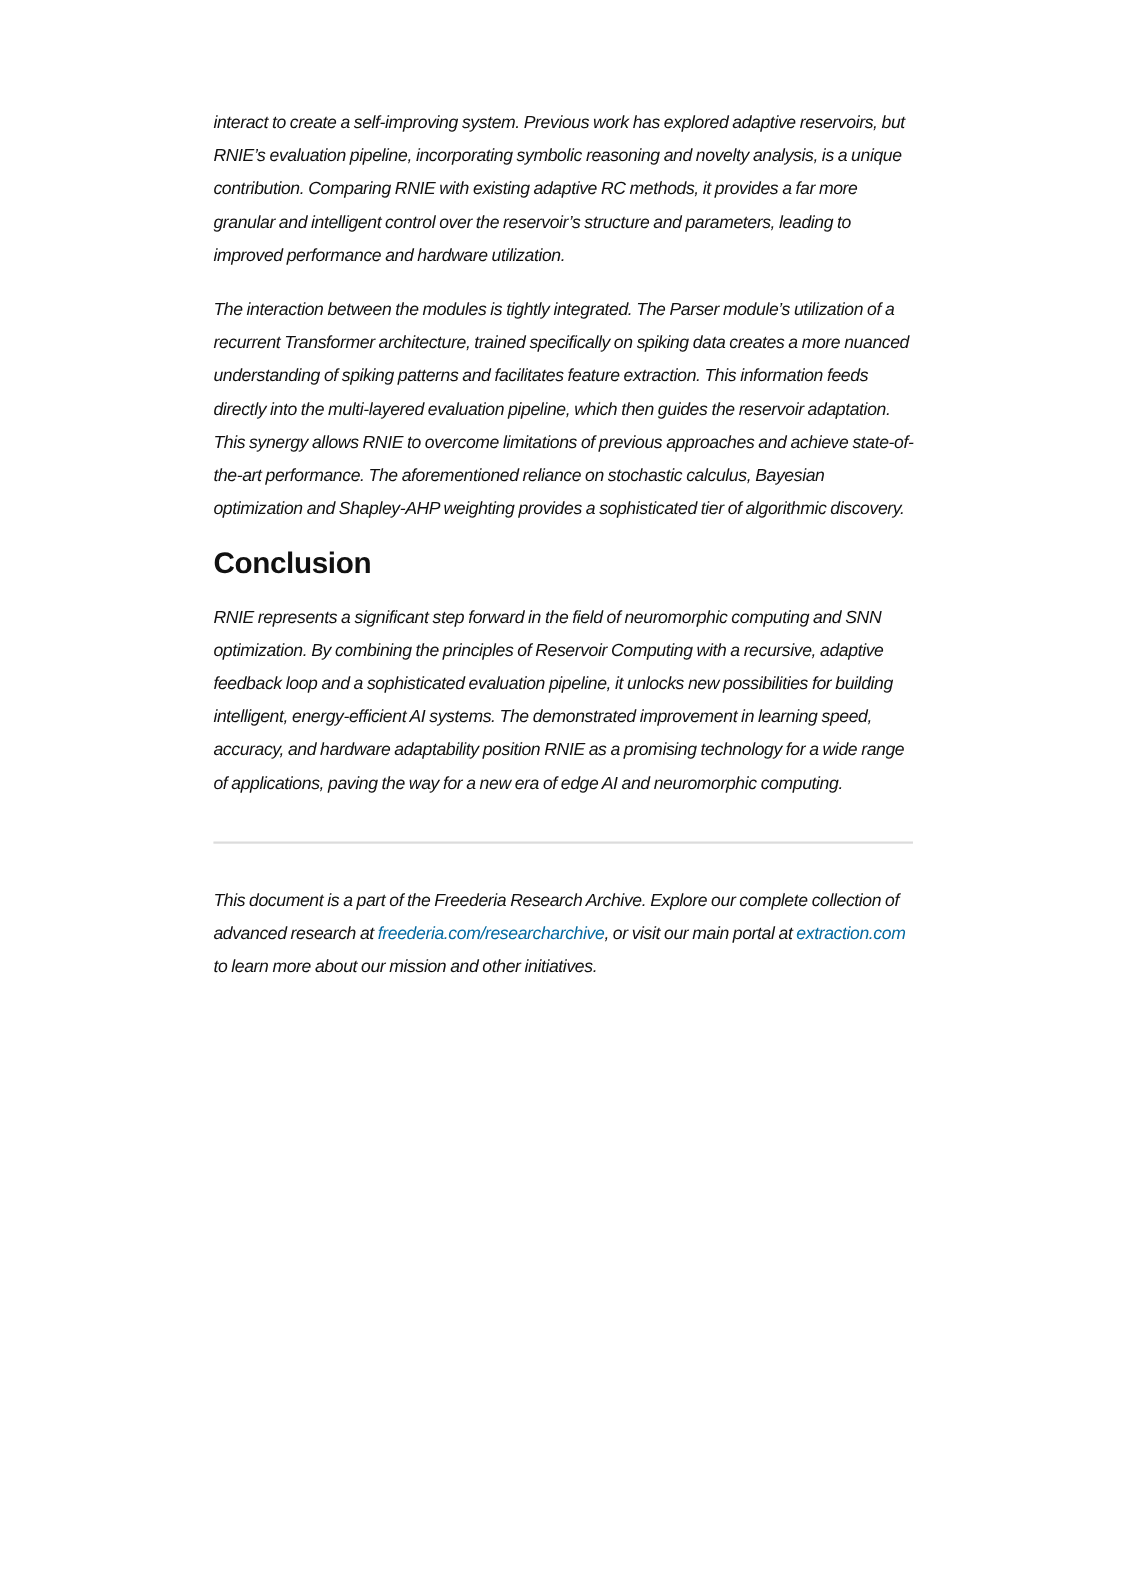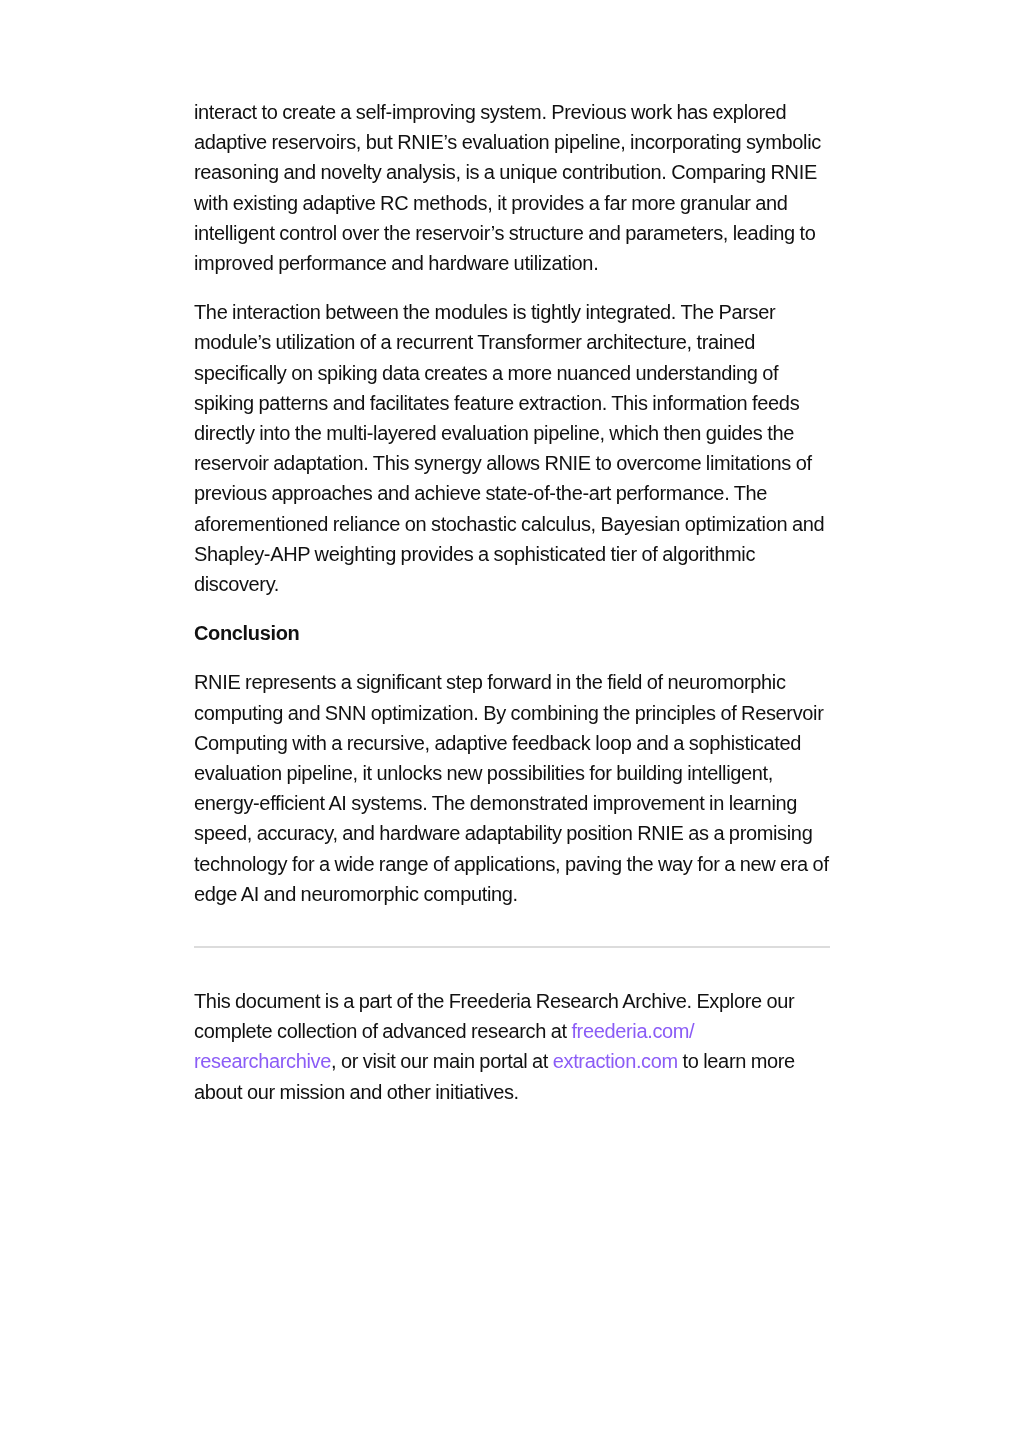--- a/index.html
+++ b/index.html
@@ -16,40 +16,41 @@
       color: #111111;
     }
     .page {
       position: absolute;
       left: 194px;
       top: 97px;
       width: 640px;
     }
     p {
       margin: 0 0 19px 0;
-      font-size: 20px;
+      font-size: 16px;
       line-height: 30.2px;
       letter-spacing: -0.35px;
       word-spacing: -0.5px;
+      font-style: italic;
     }
     h3 {
       margin: 0 0 19px 0;
-      font-size: 20px;
+      font-size: 27px;
       line-height: 30.2px;
       font-weight: bold;
       letter-spacing: -0.35px;
     }
     .divider {
       border: none;
       border-top: 2px solid #dcdcdc;
       margin: 37px 0 38px 0;
       width: 636px;
     }
     a {
-      color: #8b5cf6;
+      color: #0369a1;
       text-decoration: none;
     }
   </style>
 </head>
 <body>
 
 <div class="page">
   <p>interact to create a self-improving system. Previous work has explored adaptive reservoirs, but RNIE’s evaluation pipeline, incorporating symbolic reasoning and novelty analysis, is a unique contribution. Comparing RNIE with existing adaptive RC methods, it provides a far more granular and intelligent control over the reservoir’s structure and parameters, leading to improved performance and hardware utilization.</p>
   <p>The interaction between the modules is tightly integrated. The Parser module’s utilization of a recurrent Transformer architecture, trained specifically on spiking data creates a more nuanced understanding of spiking patterns and facilitates feature extraction. This information feeds directly into the multi-layered evaluation pipeline, which then guides the reservoir adaptation. This synergy allows RNIE to overcome limitations of previous approaches and achieve state-of-the-art performance. The aforementioned reliance on stochastic calculus, Bayesian optimization and Shapley-AHP weighting provides a sophisticated tier of algorithmic discovery.</p>
   <h3>Conclusion</h3>

